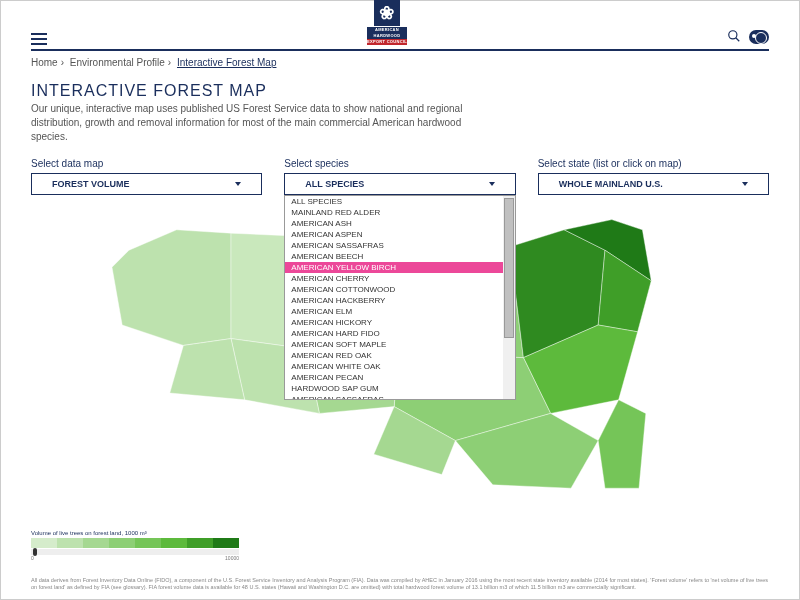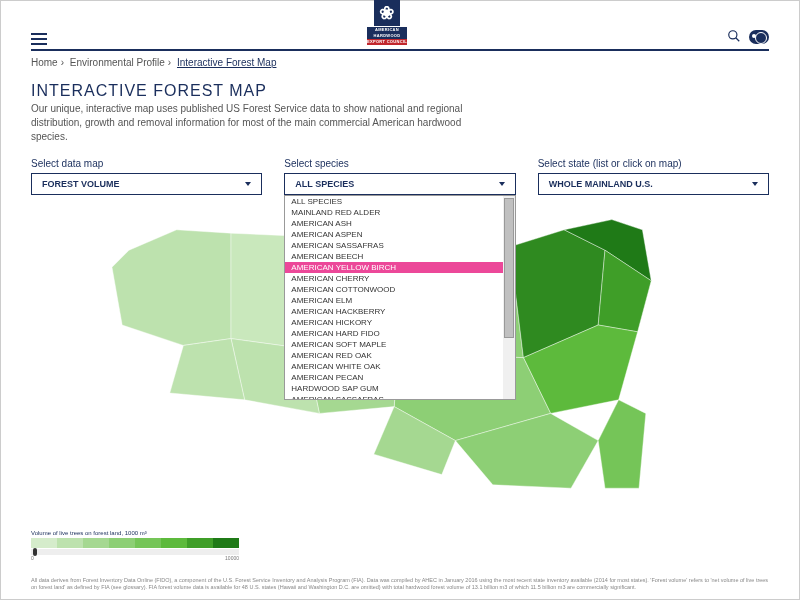--- a/index.html
+++ b/index.html
@@ -17,21 +17,21 @@
 .globe-icon::before{content:"";position:absolute;right:2px;top:2px;width:10px;height:10px;border:1px solid #fff;border-radius:50%}
 .globe-icon::after{content:"";position:absolute;left:3px;top:4px;width:4px;height:4px;background:#fff;border-radius:50%}
 .breadcrumb{padding:6px 0;font-size:10px;color:#555}
 .breadcrumb span{margin:0 3px}
 .breadcrumb .current{text-decoration:underline;color:#1a2e5c}
 h1{font-size:16px;font-weight:400;letter-spacing:1px;color:#1a2e5c;margin-top:8px}
 .intro{font-size:10px;color:#555;line-height:1.4;max-width:440px;margin-top:2px;margin-bottom:14px}
 .selectors{display:flex;gap:22px}
 .sel{flex:1}
 .sel label{display:block;font-size:10px;color:#1a2e5c;margin-bottom:4px}
-.dropdown{border:1px solid #1a2e5c;height:22px;display:flex;align-items:center;justify-content:space-between;padding:0 10px;font-size:9px;font-weight:bold;color:#1a2e5c;position:relative;background:#fff}
+.dropdown{border:1px solid #1a2e5c;height:22px;display:flex;align-items:center;justify-content:space-between;padding:0 20px;font-size:9px;font-weight:bold;color:#1a2e5c;position:relative;background:#fff}
 .caret{width:0;height:0;border-left:3px solid transparent;border-right:3px solid transparent;border-top:4px solid #1a2e5c}
 .dd-list{position:absolute;top:21px;left:-1px;right:-1px;border:1px solid #999;background:#fff;z-index:5;max-height:205px;overflow:hidden}
 .dd-list .opt{padding:1px 6px;font-size:8px;font-weight:normal;color:#333;white-space:nowrap}
 .dd-list .opt.hl{background:#ec4899;color:#fff}
 .dd-scroll{position:absolute;right:0;top:0;bottom:0;width:12px;background:#f0f0f0}
 .dd-thumb{position:absolute;right:1px;top:2px;width:10px;height:140px;background:#c0c0c0;border:1px solid #999}
 .maparea{position:relative;height:330px;margin-top:4px}
 .maparea svg{position:absolute;left:0;top:-10px;width:740px;height:340px}
 .legend{position:absolute;left:30px;bottom:38px;font-size:6px;color:#1a2e5c}
 .legend-title{margin-bottom:2px}
@@ -92,22 +92,22 @@
         <div class="dd-list" id="species-list">
           <div class="opt">ALL SPECIES</div>
             <div class="opt">MAINLAND RED ALDER</div>
             <div class="opt">AMERICAN ASH</div>
             <div class="opt">AMERICAN ASPEN</div>
             <div class="opt">AMERICAN SASSAFRAS</div>
             <div class="opt">AMERICAN BEECH</div>
             <div class="opt hl">AMERICAN YELLOW BIRCH</div>
             <div class="opt">AMERICAN CHERRY</div>
             <div class="opt">AMERICAN COTTONWOOD</div>
+            <div class="opt">AMERICAN HACKBERRY</div>
             <div class="opt">AMERICAN ELM</div>
-            <div class="opt">AMERICAN HACKBERRY</div>
             <div class="opt">AMERICAN HICKORY</div>
             <div class="opt">AMERICAN HARD FIDO</div>
             <div class="opt">AMERICAN SOFT MAPLE</div>
             <div class="opt">AMERICAN RED OAK</div>
             <div class="opt">AMERICAN WHITE OAK</div>
             <div class="opt">AMERICAN PECAN</div>
             <div class="opt">HARDWOOD SAP GUM</div>
             <div class="opt">AMERICAN SASSAFRAS</div>
             <div class="dd-scroll">
               <div class="dd-thumb"></div>

